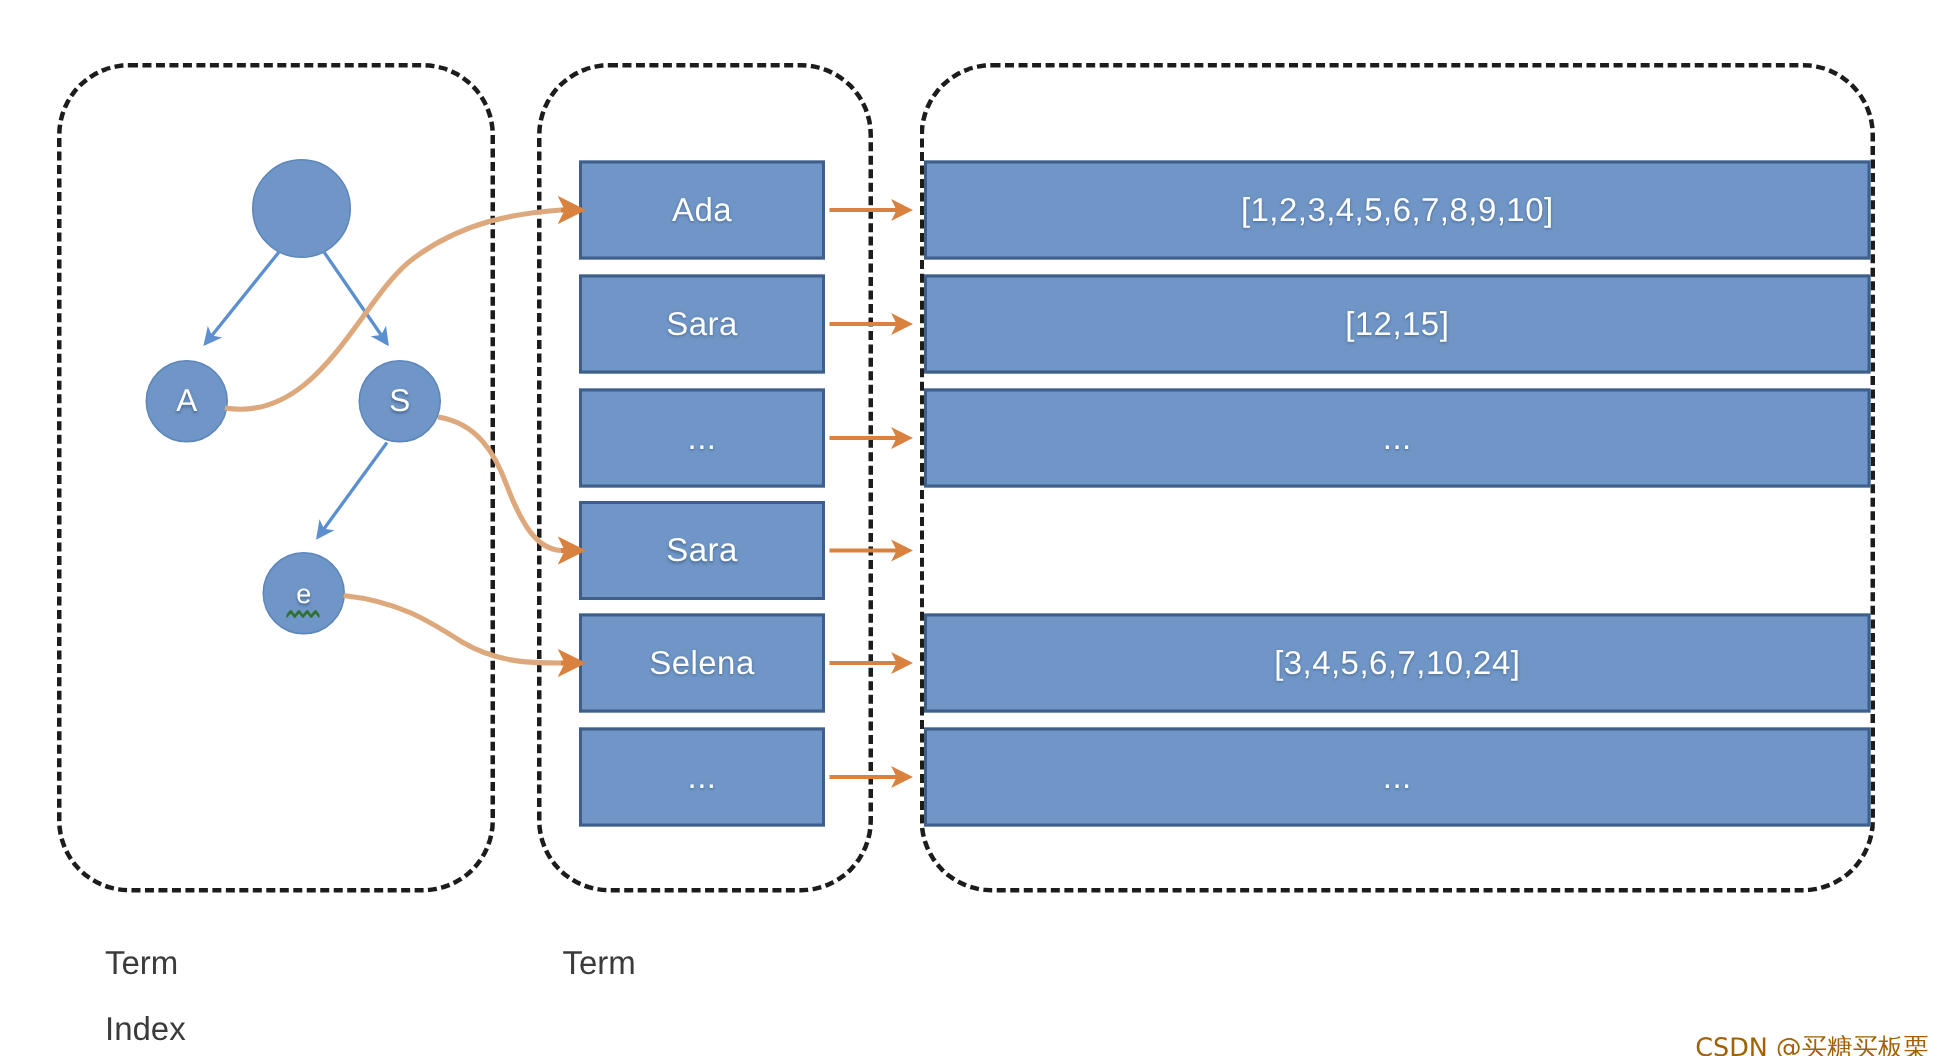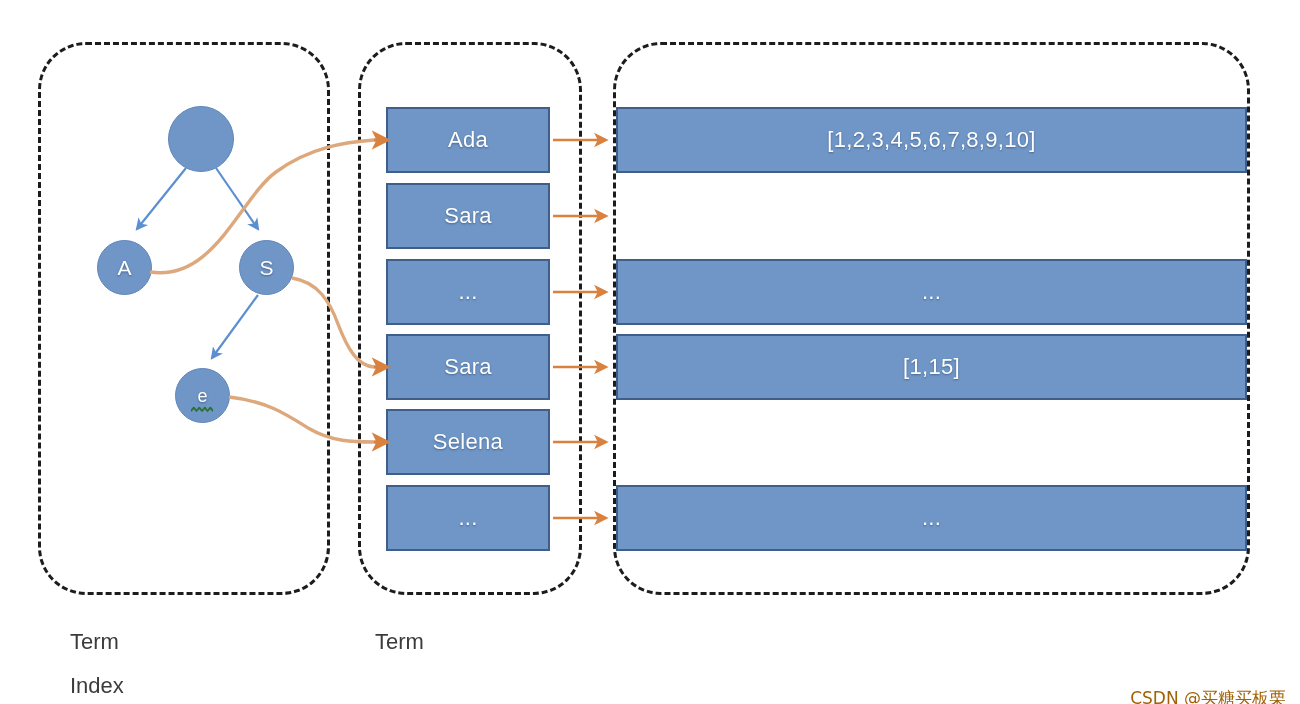--- a/index.html
+++ b/index.html
@@ -134,22 +134,23 @@
   <div class="panel" id="panel-posting"></div>
 
   <div class="blue-box term-box r0">Ada</div>
   <div class="blue-box term-box r1">Sara</div>
   <div class="blue-box term-box r2">...</div>
   <div class="blue-box term-box r3">Sara</div>
   <div class="blue-box term-box r4">Selena</div>
   <div class="blue-box term-box r5">...</div>
 
   <div class="blue-box posting-box r0">[1,2,3,4,5,6,7,8,9,10]</div>
+  <div class="blue-box posting-box r1">[12,15]</div>
   <div class="blue-box posting-box r2">...</div>
-  <div class="blue-box posting-box r3">[1,15]</div>
+  <div class="blue-box posting-box r4">[3,4,5,6,7,10,24]</div>
   <div class="blue-box posting-box r5">...</div>
 
   <div class="node" id="node-root"></div>
   <div class="node" id="node-a">A</div>
   <div class="node" id="node-s">S</div>
   <div class="node" id="node-e">
     <span class="squiggle-wrap">
       <span>e</span>
       <svg class="squiggle" viewBox="0 0 22 7">
         <path d="M0 5 L2.8 1.6 L5.5 5 L8.3 1.6 L11 5 L13.8 1.6 L16.5 5 L19.3 1.6 L22 5" fill="none" stroke="#2e7031" stroke-width="1.8" stroke-linecap="round" stroke-linejoin="round"></path>

